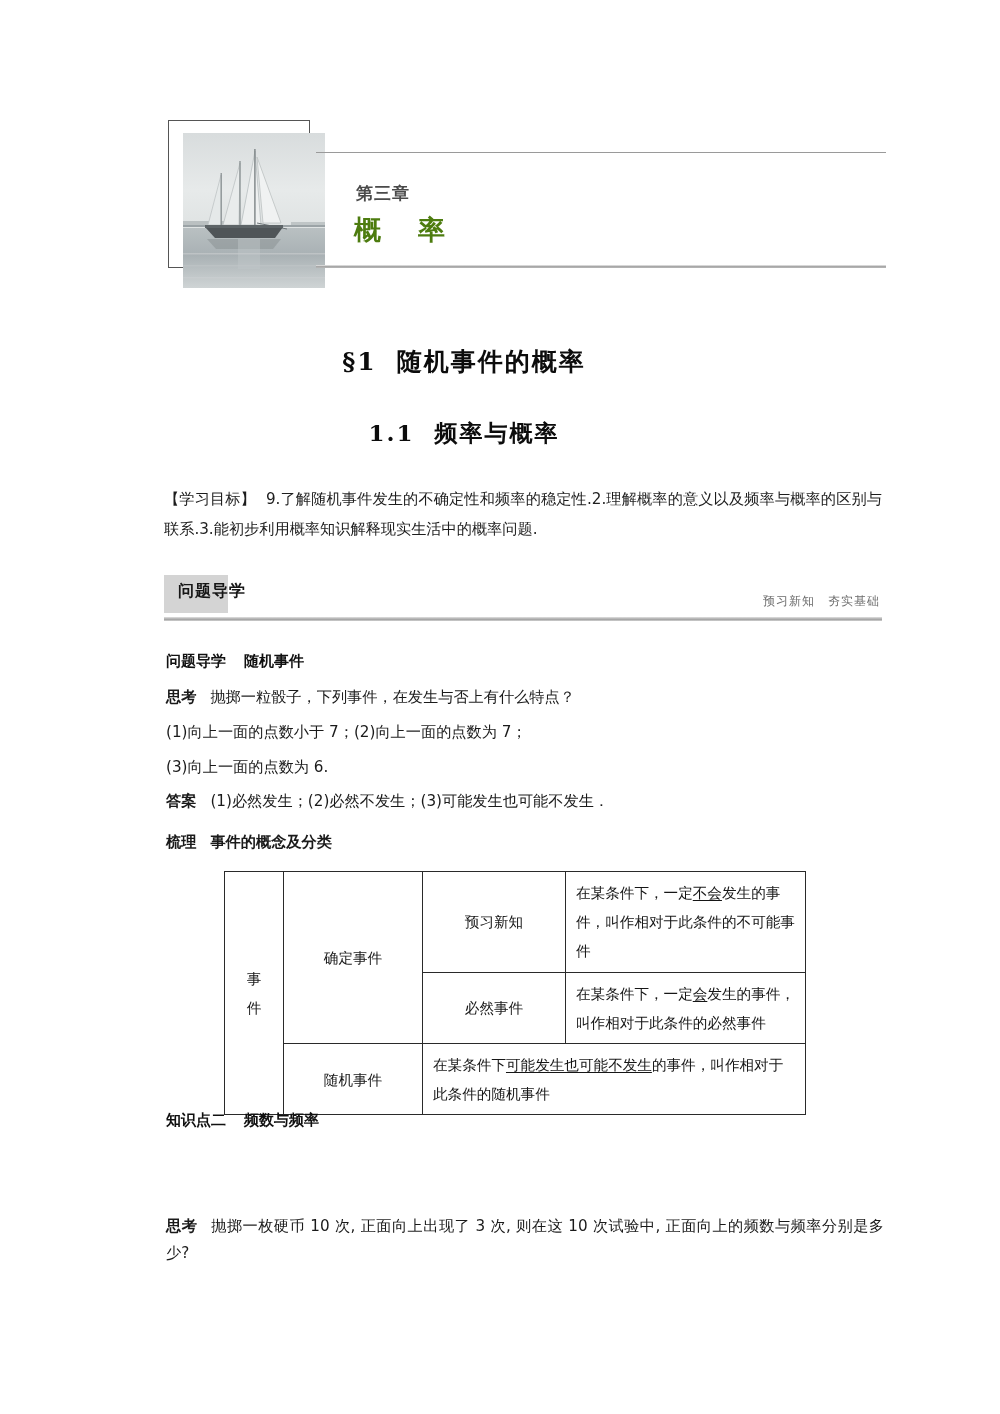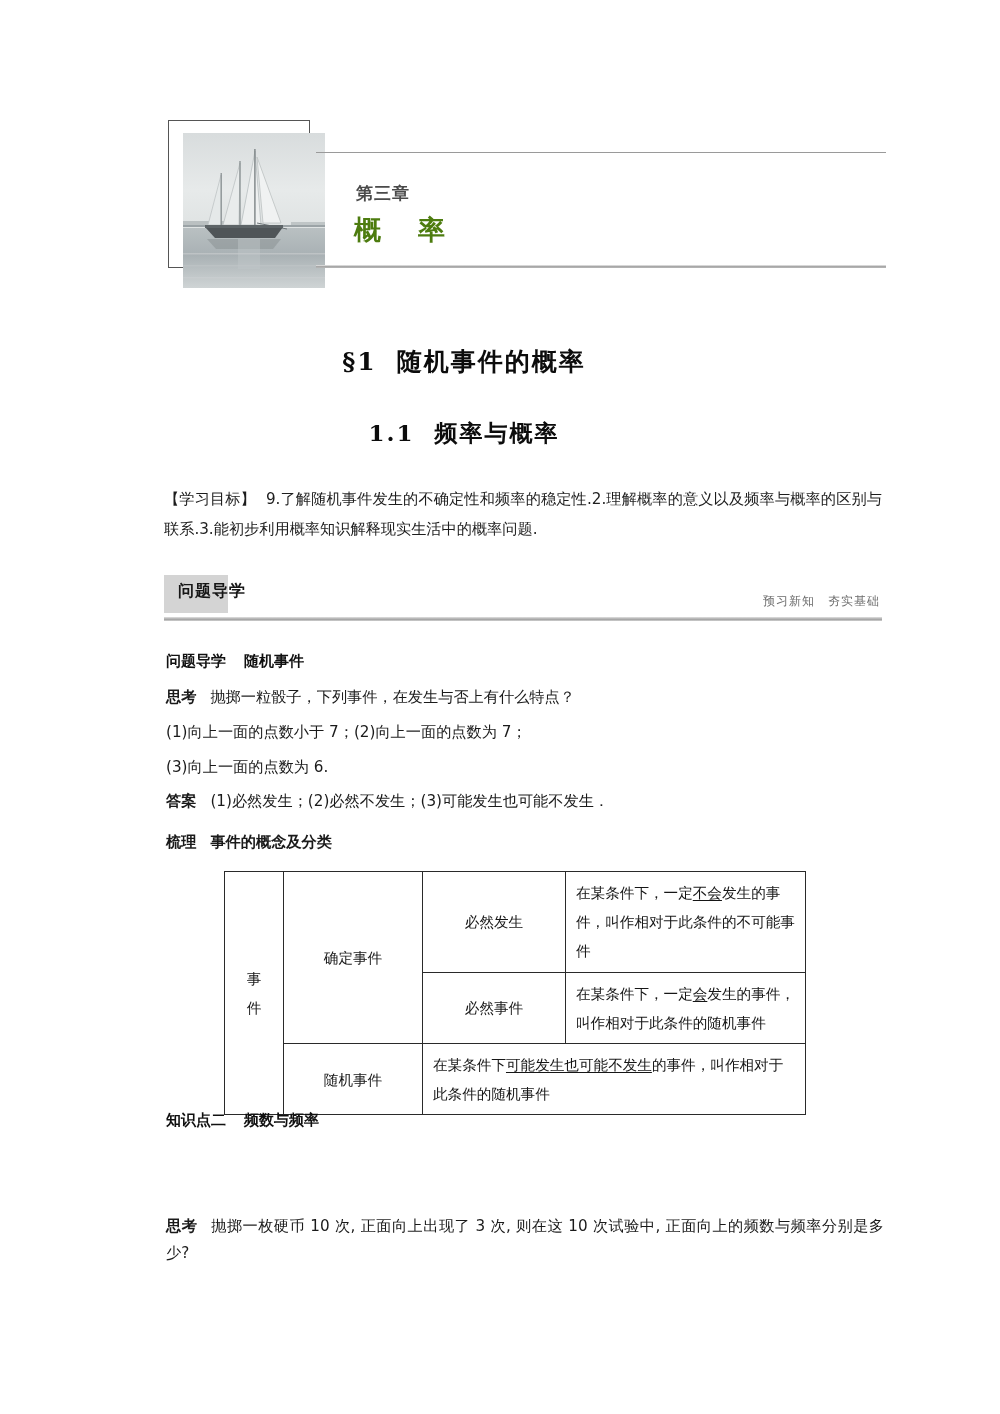--- a/index.html
+++ b/index.html
@@ -326,26 +326,26 @@
   </div>
 
   <table class="evt-table">
     <tbody>
       <tr>
         <td class="col-a cell-vert" rowspan="3">
           <span>事</span>
           <span>件</span>
         </td>
         <td class="col-b cell-center" rowspan="2">确定事件</td>
-        <td class="col-c cell-center">必然发生</td>
+        <td class="col-c cell-center">预习新知</td>
         <td class="cell-desc"><span>在某条件下，一定</span><u class="emph">不会</u><span>发生的事件，叫作相对于此条件的不可能事件</span></td>
       </tr>
       <tr>
         <td class="col-c cell-center">必然事件</td>
-        <td class="cell-desc"><span>在某条件下，一定</span><u class="emph">会</u><span>发生的事件，叫作相对于此条件的随机事件</span></td>
+        <td class="cell-desc"><span>在某条件下，一定</span><u class="emph">会</u><span>发生的事件，叫作相对于此条件的必然事件</span></td>
       </tr>
       <tr>
         <td class="col-b cell-center">随机事件</td>
         <td class="cell-desc" colspan="2"><span>在某条件下</span><u class="emph">可能发生也可能不发生</u><span>的事件，叫作相对于此条件的随机事件</span></td>
       </tr>
     </tbody>
   </table>
 
   <div class="kp-heading" style="top:1111px;">
     <span>知识点二</span><span class="kp-gap"></span><span>频数与频率</span>

